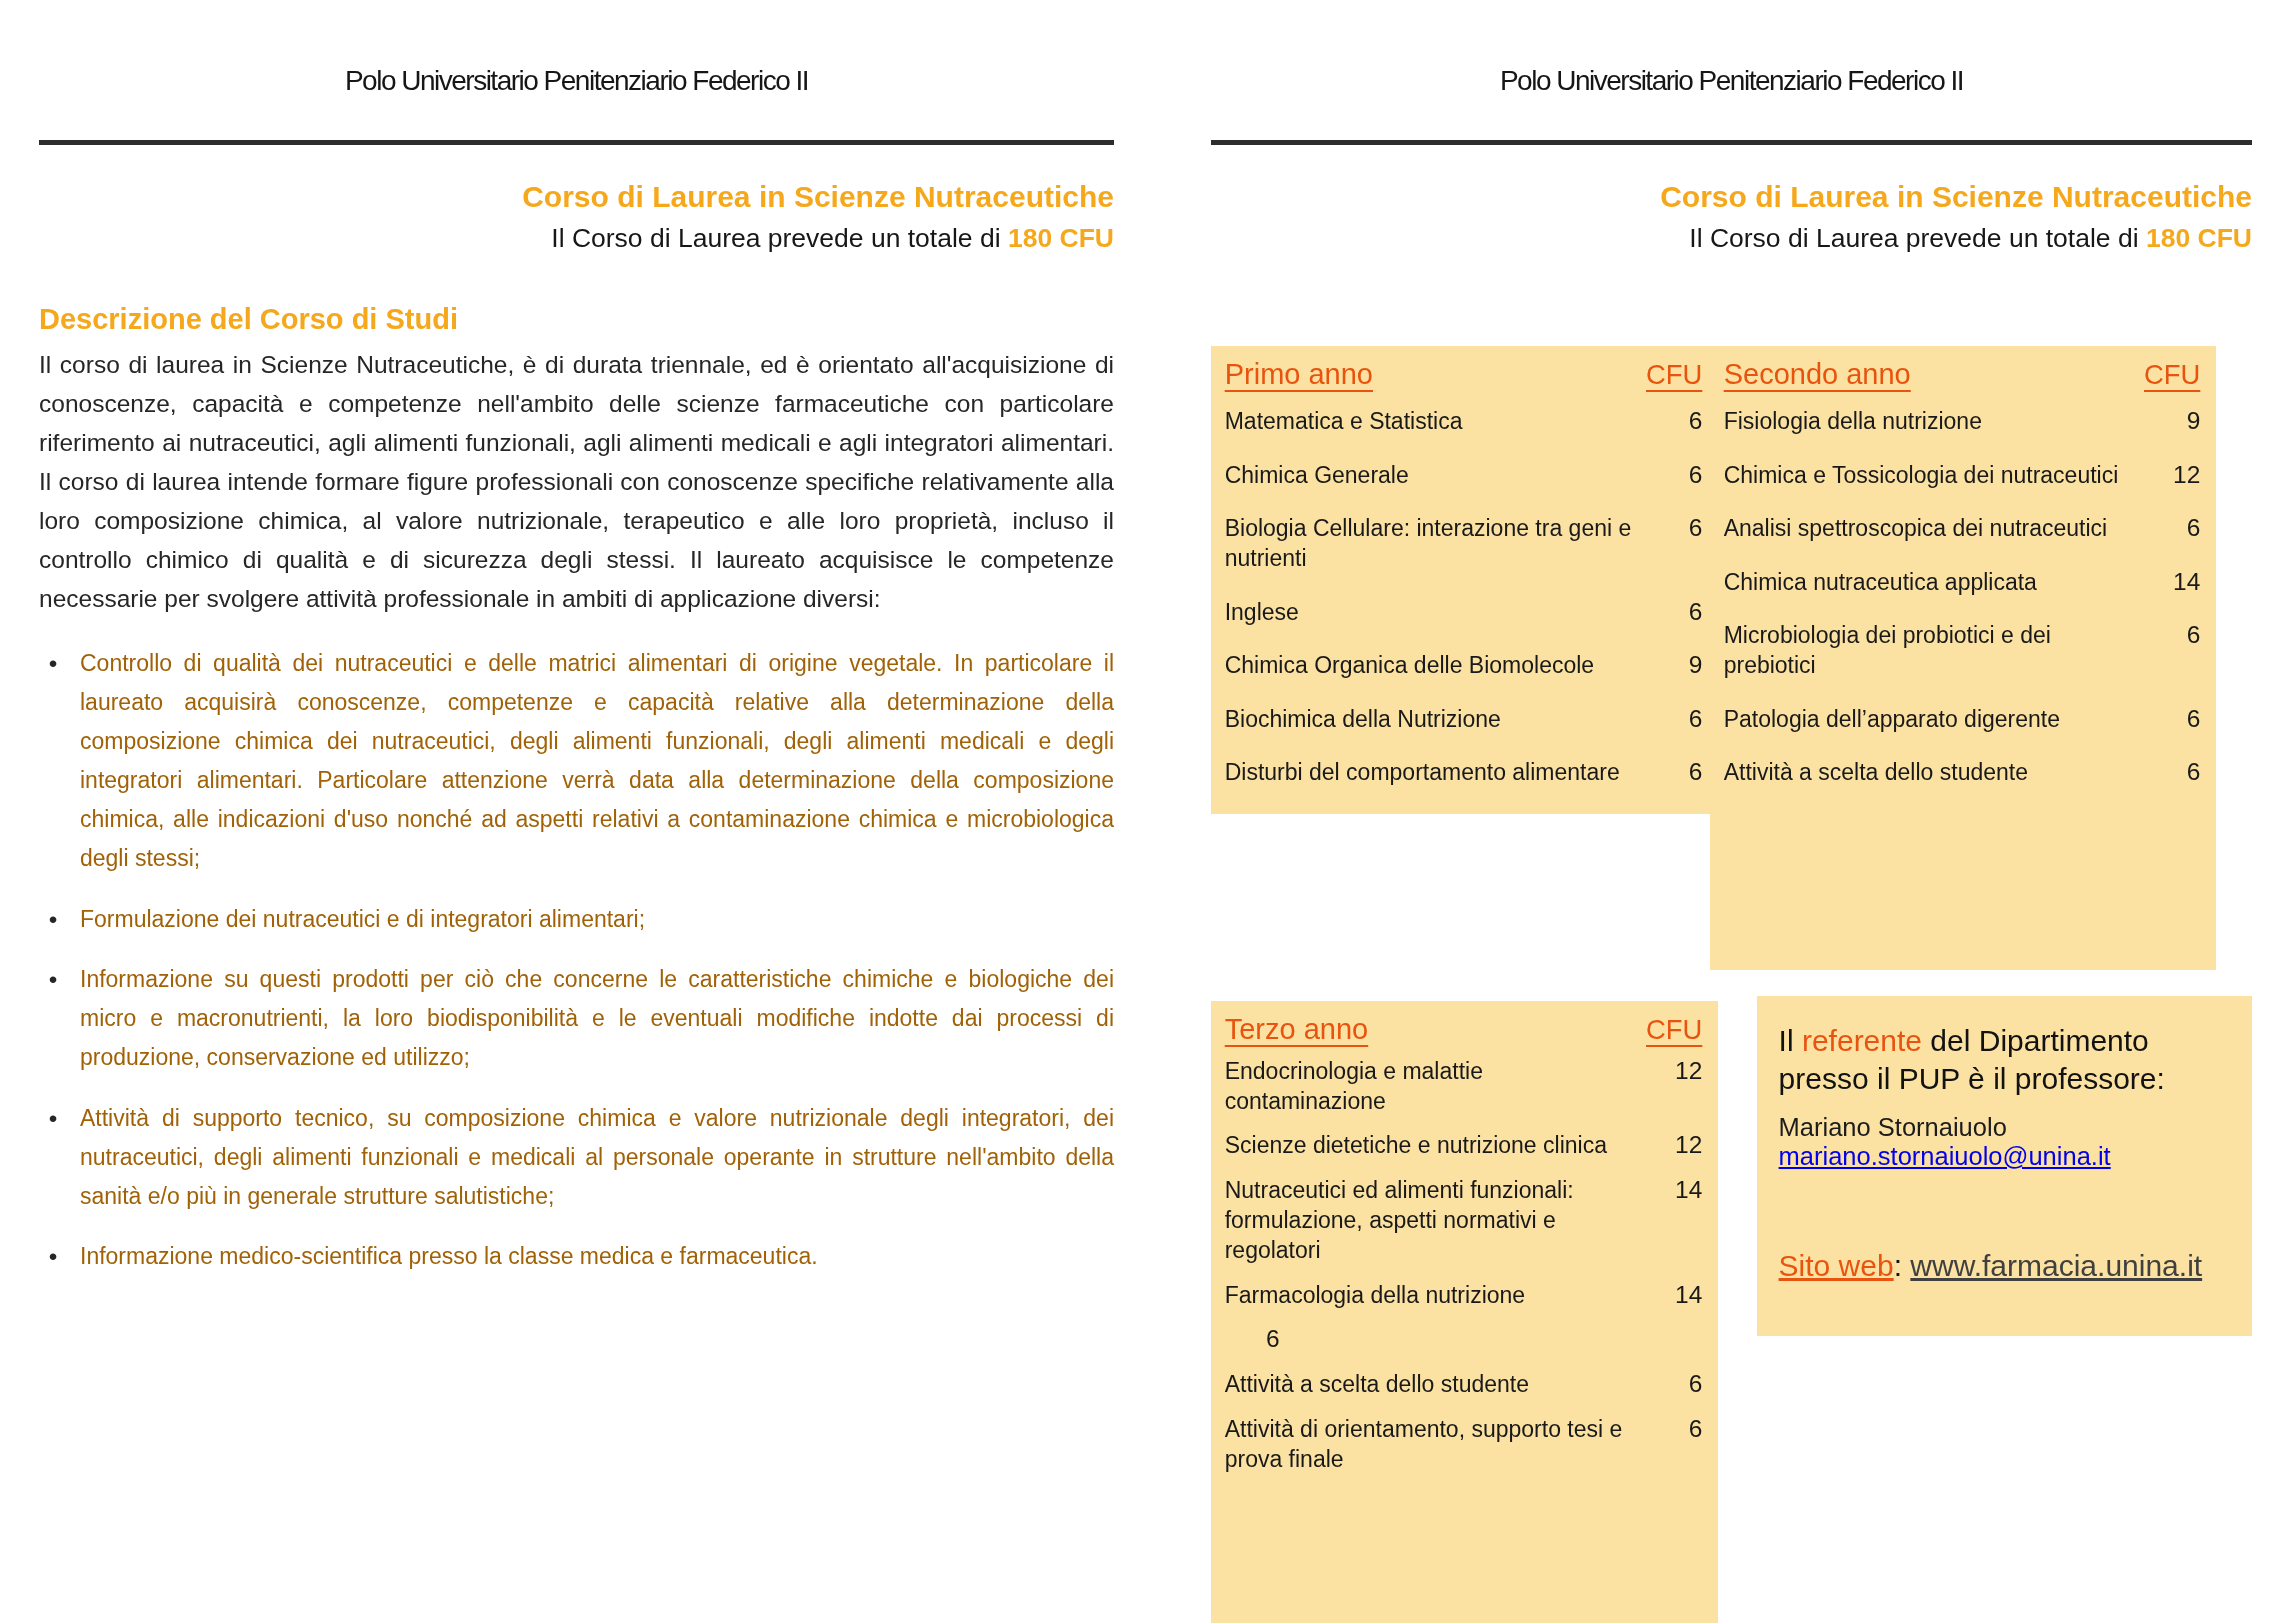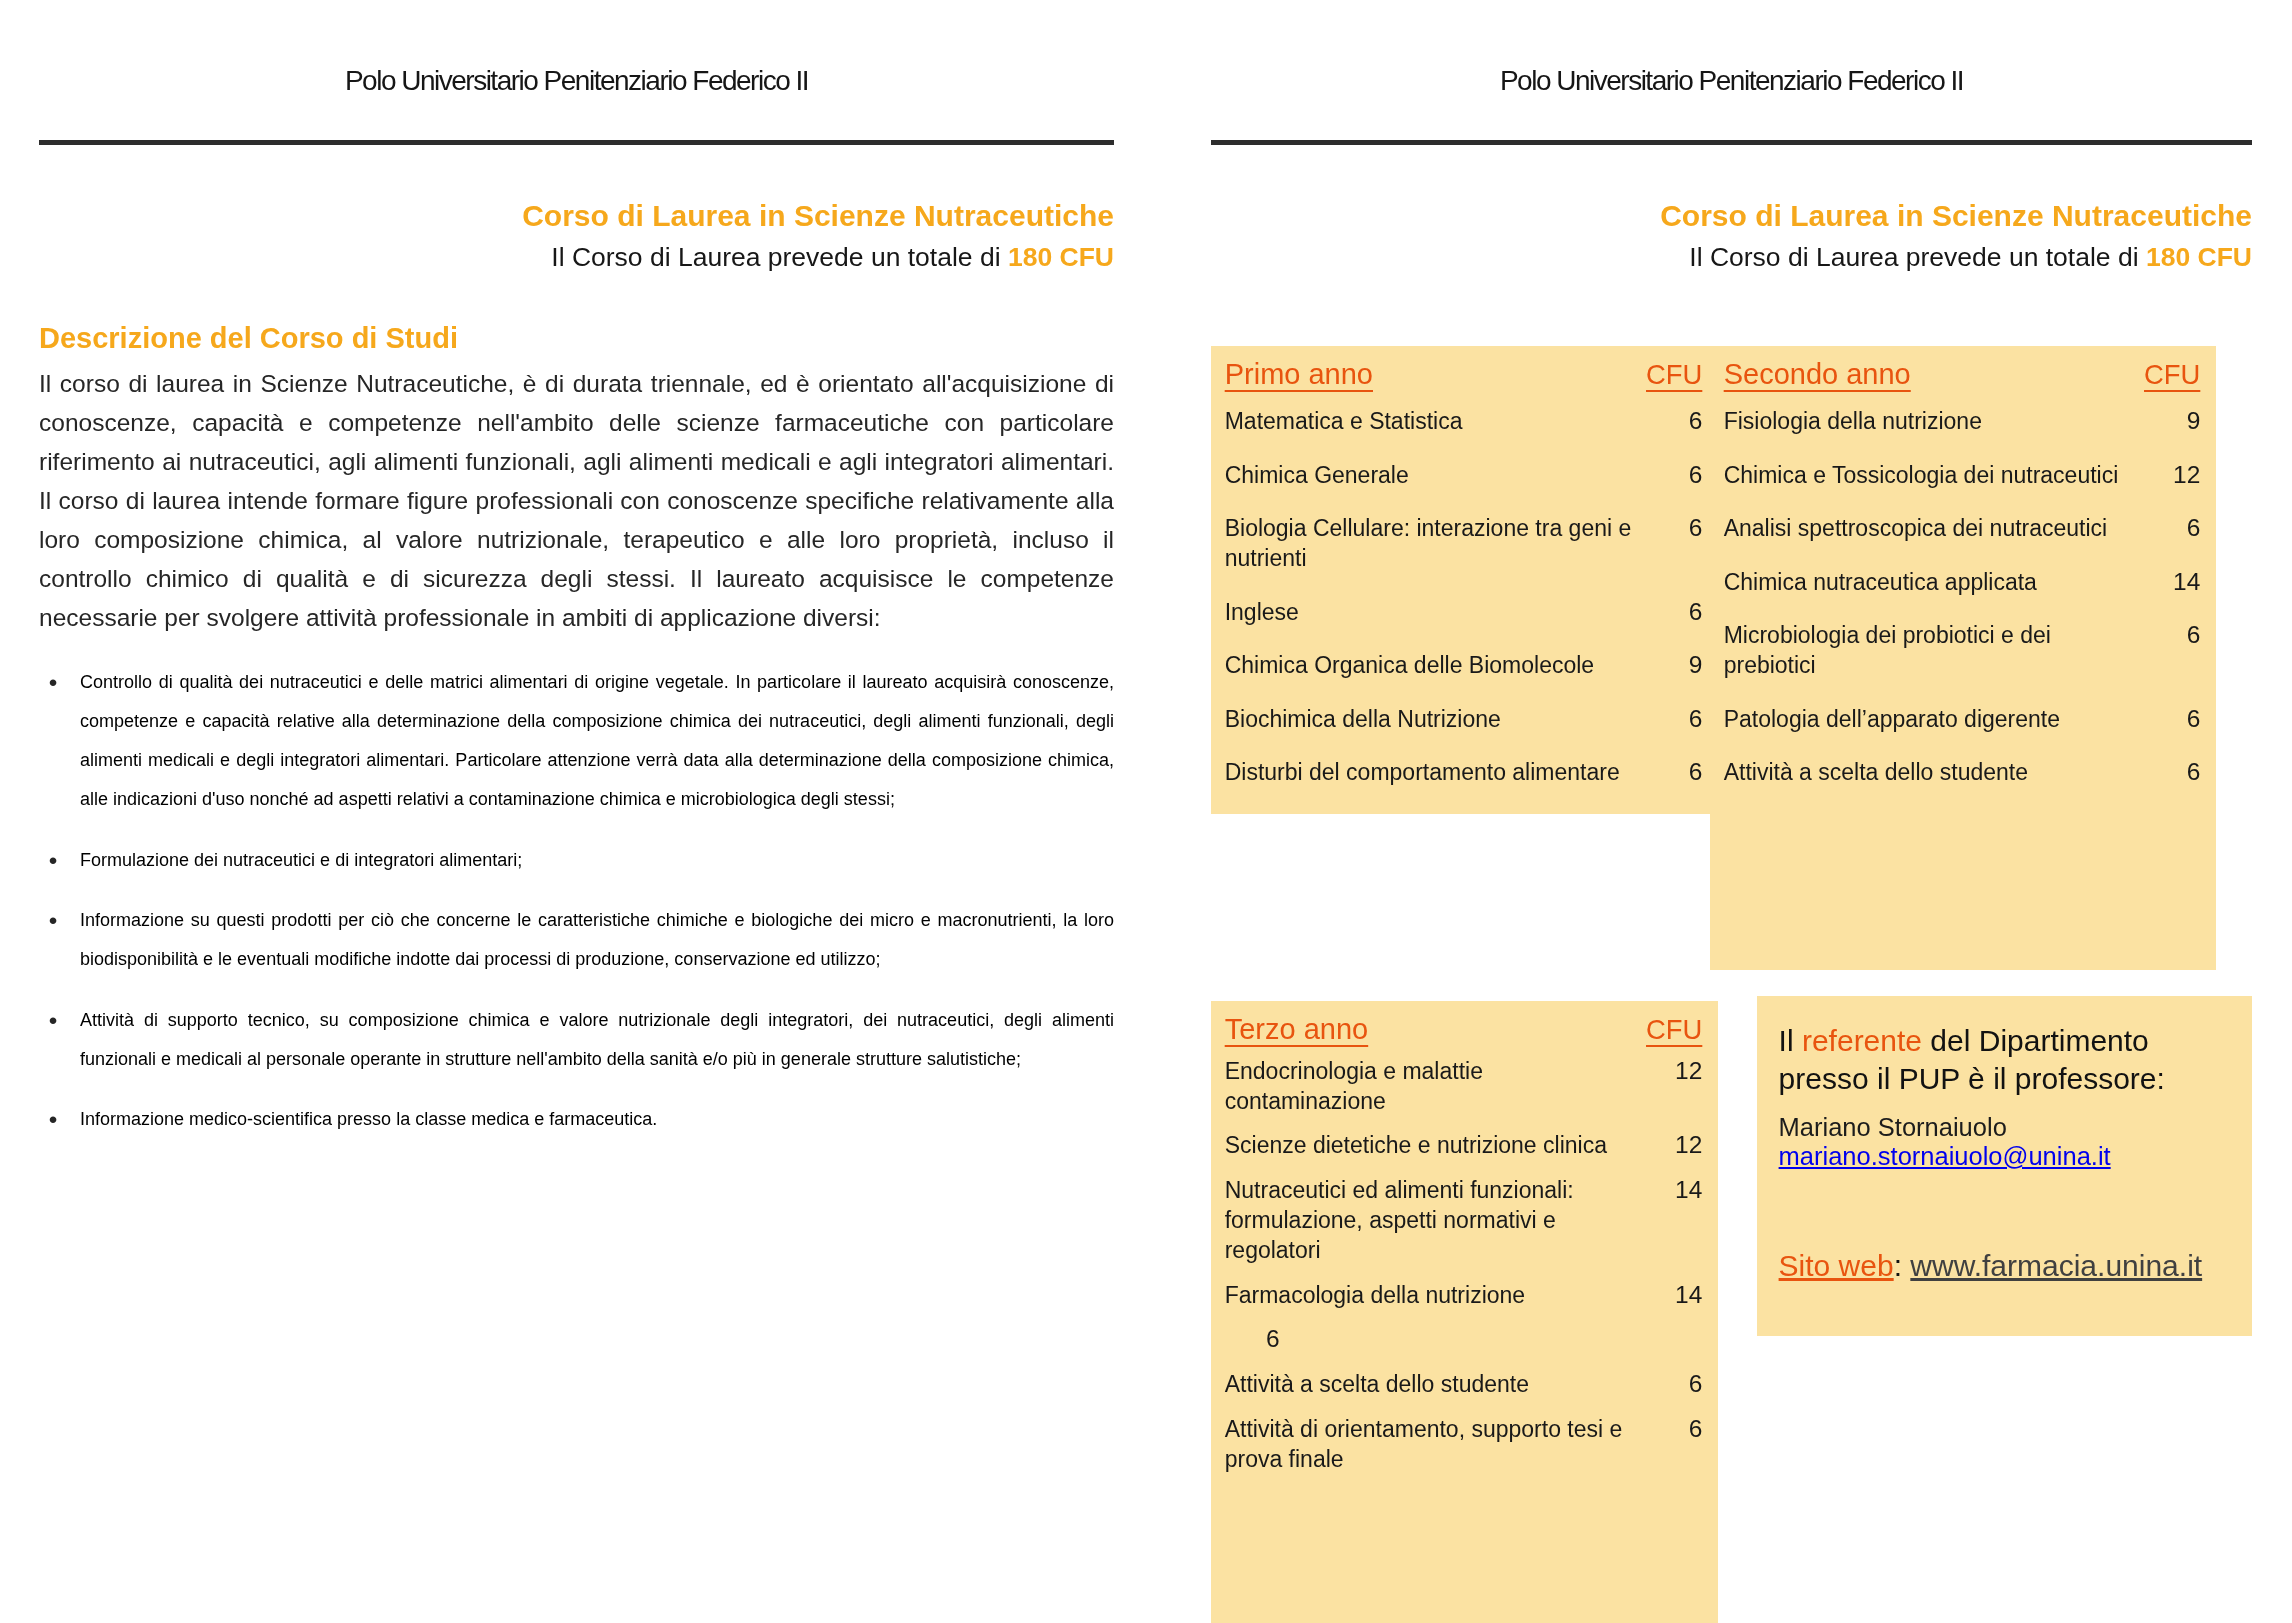--- a/index.html
+++ b/index.html
@@ -20,21 +20,21 @@
     text-align:center;
     font-size:28px;
     line-height:47px;
     letter-spacing:-1.5px;
     color:#161616;
     white-space:nowrap;
   }
   .header-rule { height:4.9px; background:#2d2d2d; margin-top:36px; }
 
   .course-title {
-    margin-top:54px;
+    margin-top:35px;
     text-align:right;
     font-size:30px;
     font-weight:bold;
     color:#F6A81C;
   }
   .course-subtitle {
     margin-top:8.8px;
     text-align:right;
     font-size:26.5px;
     color:#171717;
@@ -53,24 +53,24 @@
     font-size:24.5px;
     line-height:39px;
     text-align:justify;
     color:#262626;
   }
   .desc-bullets { margin:25.5px 0 0 0; padding:0; list-style:none; }
   .desc-bullets li {
     position:relative;
     padding-left:41px;
     margin-bottom:21.6px;
-    font-size:18px;
+    font-size:23px;
     line-height:39px;
     text-align:justify;
-    color:#000000;
+    color:#a16207;
   }
   .desc-bullets li::before {
     content:"\2022";
     position:absolute; left:9.8px; top:0;
     font-size:24.5px; color:#262626;
   }
 
   
   .course-box {
     position:absolute;

